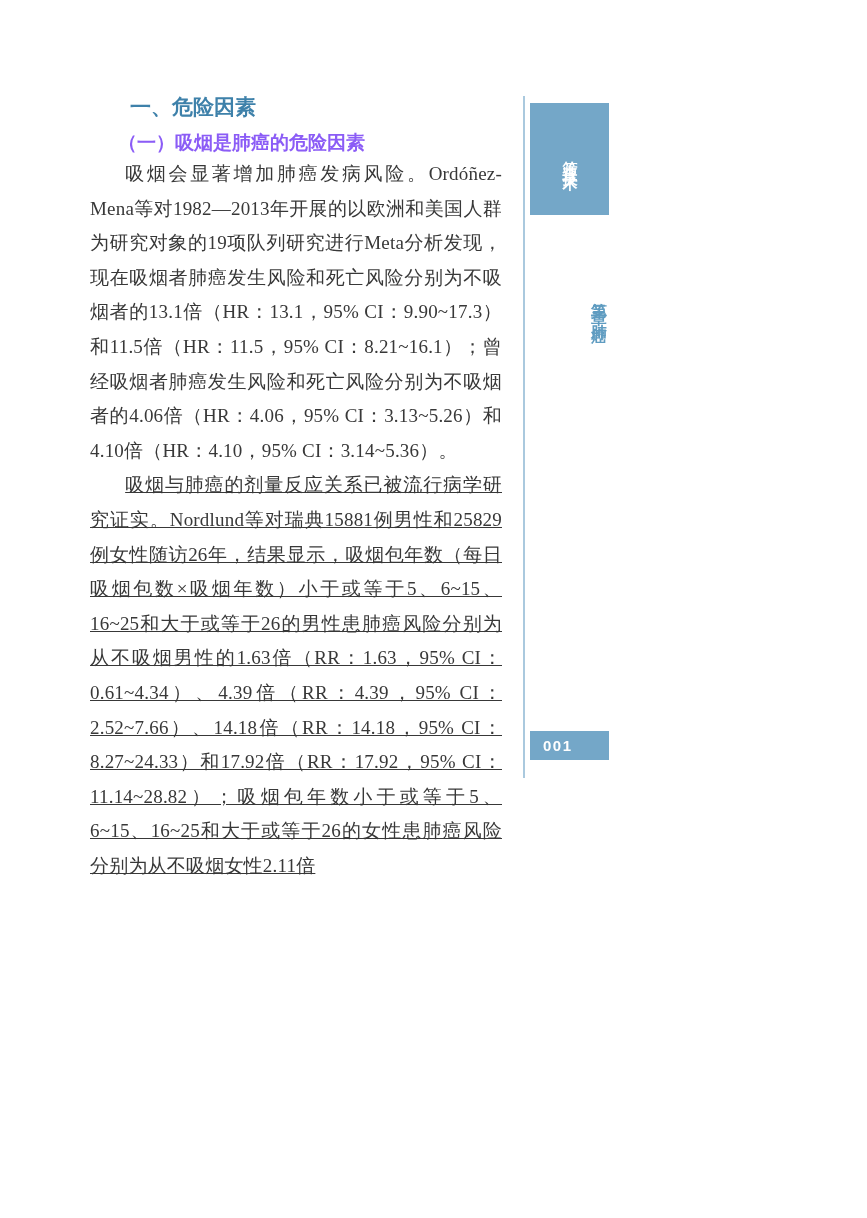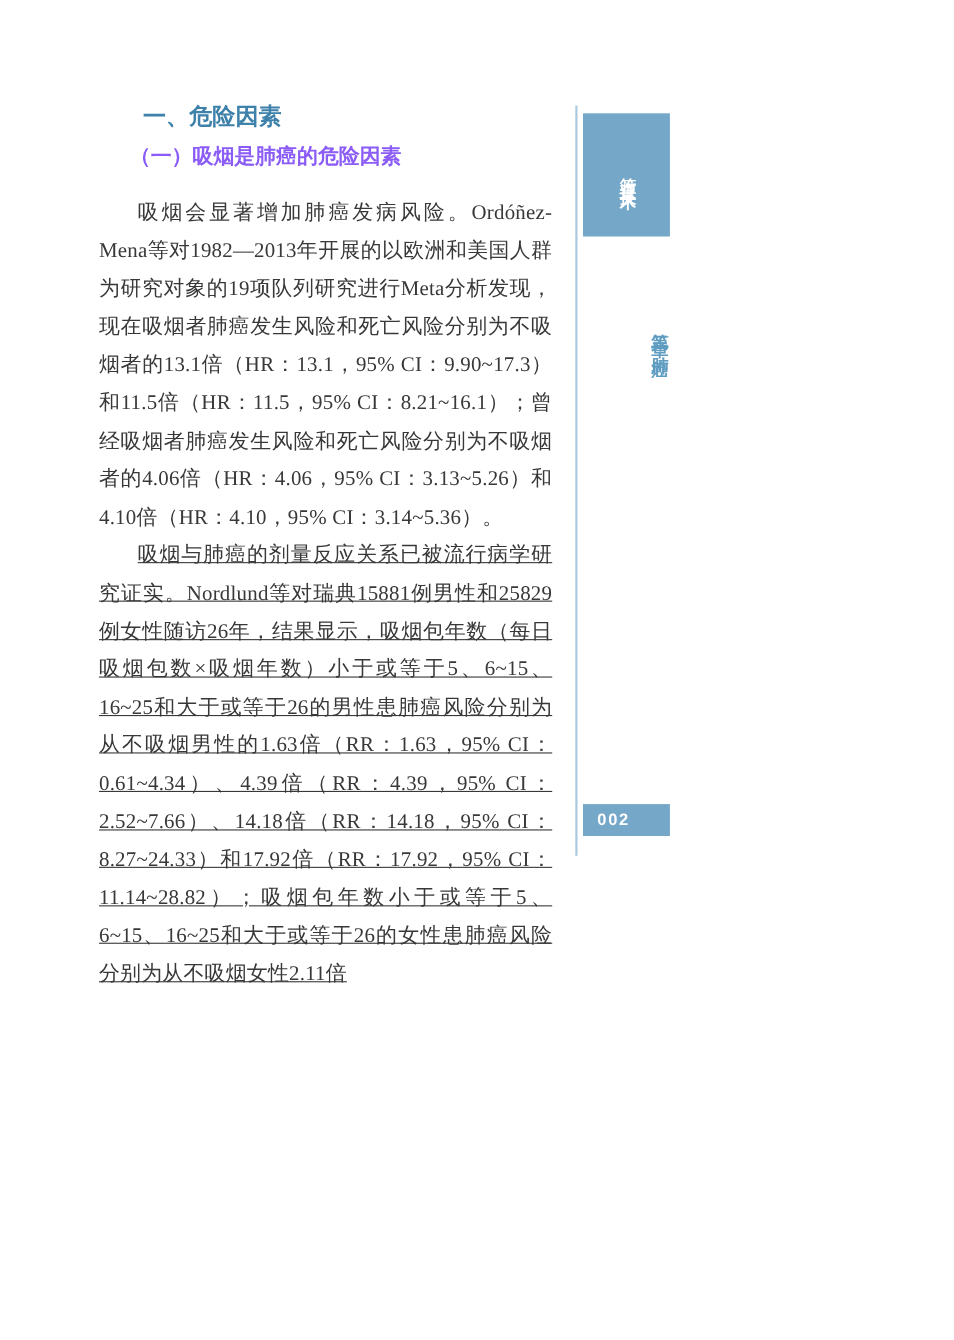--- a/index.html
+++ b/index.html
@@ -39,21 +39,21 @@
     margin-top: 10px;
     line-height: 26px;
   }
   .body-paragraph {
     font-size: 19px;
     line-height: 34.6px;
     color: #383838;
     text-align: justify;
     text-justify: inter-character;
     text-indent: 1.85em;
-    margin-top: 21px;
+    margin-top: 1px;
     letter-spacing: 0.2px;
   }
   .body-paragraph + .body-paragraph { margin-top: 0; text-decoration: underline; }
 
   
   .divider-line {
     position: absolute;
     left: 523px;
     top: 96px;
     width: 2px;
@@ -127,16 +127,16 @@
   <div class="sidebar-tab">
     <span>筛查技术</span>
   </div>
 
   <div class="chapter-label">
     <span>第二章</span>
       <span class="chapter-title-text">肺癌</span>
   </div>
 
   <div class="page-number-box">
-    <span>002</span>
+    <span>001</span>
   </div>
 
 </div>
 
 </body></html>

